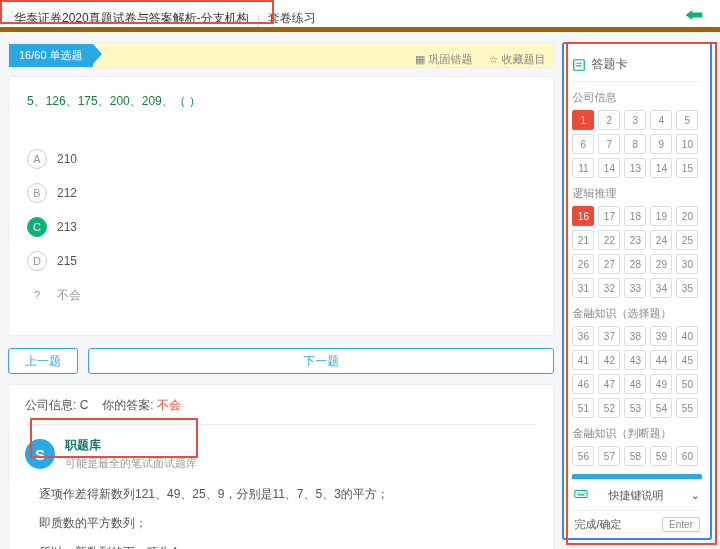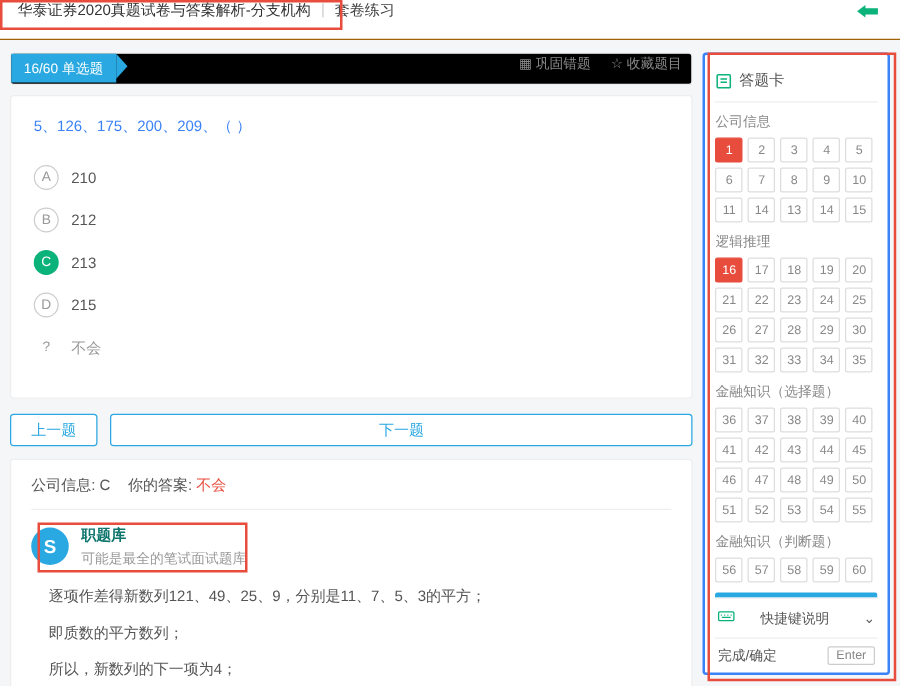--- a/index.html
+++ b/index.html
@@ -1,34 +1,34 @@
 <!DOCTYPE html>
 <html><head>
 <meta charset="utf-8">
 <style>
 *{box-sizing:border-box;margin:0;padding:0;font-family:"Microsoft YaHei",Arial,sans-serif}
 body{background:#f5f6f7;font-size:12px;color:#333;width:720px;height:549px;overflow:hidden;position:relative}
-.header{background:#fff;height:32px;display:flex;align-items:flex-start;padding:0 14px;border-bottom:1px solid #a16207;position:relative}
+.header{background:#fff;height:32px;display:flex;align-items:flex-end;padding:0 14px;border-bottom:5px solid #a16207;position:relative}
 .header-title{color:#333;font-size:12px}
 .header-sep{color:#ccc;margin:0 8px}
 .header-mode{color:#404040}
 .back-arrow{position:absolute;right:16px;color:#0bb27a;font-size:18px;cursor:pointer}
 .red-box{border:2px solid #e74c3c;position:absolute;pointer-events:none}
 .rb-header{top:0;left:0;width:274px;height:24px}
 .rb-side{top:42px;right:3px;width:151px;height:503px}
 .rb-brand{top:418px;left:30px;width:168px;height:40px}
 .main{display:flex;padding:10px 8px;gap:8px}
 .left{width:548px}
 .qtag{background:#29a8e1;color:#fff;font-size:11px;padding:4px 10px;display:inline-block;position:relative}
 .qtag:after{content:"";position:absolute;right:-9px;top:0;border-top:10px solid transparent;border-bottom:10px solid transparent;border-left:9px solid #29a8e1}
-.toprow{background:#000000;display:flex;align-items:flex-start;height:26px;border:1px solid #eee;border-radius:3px}
+.toprow{background:#fef9c3;display:flex;align-items:flex-end;height:26px;border:1px solid #eee;border-radius:3px}
 .toprow .spacer{flex:1}
 .tbtn{color:#888;font-size:11px;padding:0 8px;cursor:pointer;display:flex;align-items:center;gap:3px}
 .qbody{background:#fff;border:1px solid #eee;border-radius:3px;margin-top:8px;padding:16px 18px}
-.qtext{color:#3b82f6;font-size:12px;margin-bottom:22px}
+.qtext{color:#15803d;font-size:12px;margin-bottom:39px}
 .opts .opt{display:flex;align-items:center;gap:10px;margin:14px 0;cursor:pointer}
 .oc{width:20px;height:20px;border:1px solid #ccc;border-radius:50%;display:flex;align-items:center;justify-content:center;font-size:11px;color:#999}
 .opt.sel .oc{background:#0bb27a;border-color:#0bb27a;color:#fff}
 .opt.na .oc{border:none;width:20px}
 .ot{color:#555}
 .opt.na .ot{color:#999}
 .navbtns{display:flex;gap:10px;margin-top:12px}
 .navbtn{border:1px solid #29a8e1;color:#29a8e1;background:#fff;border-radius:3px;height:26px;display:flex;align-items:center;justify-content:center;cursor:pointer;font-size:12px}
 .navbtn.prev{width:70px}
 .navbtn.next{flex:1}

